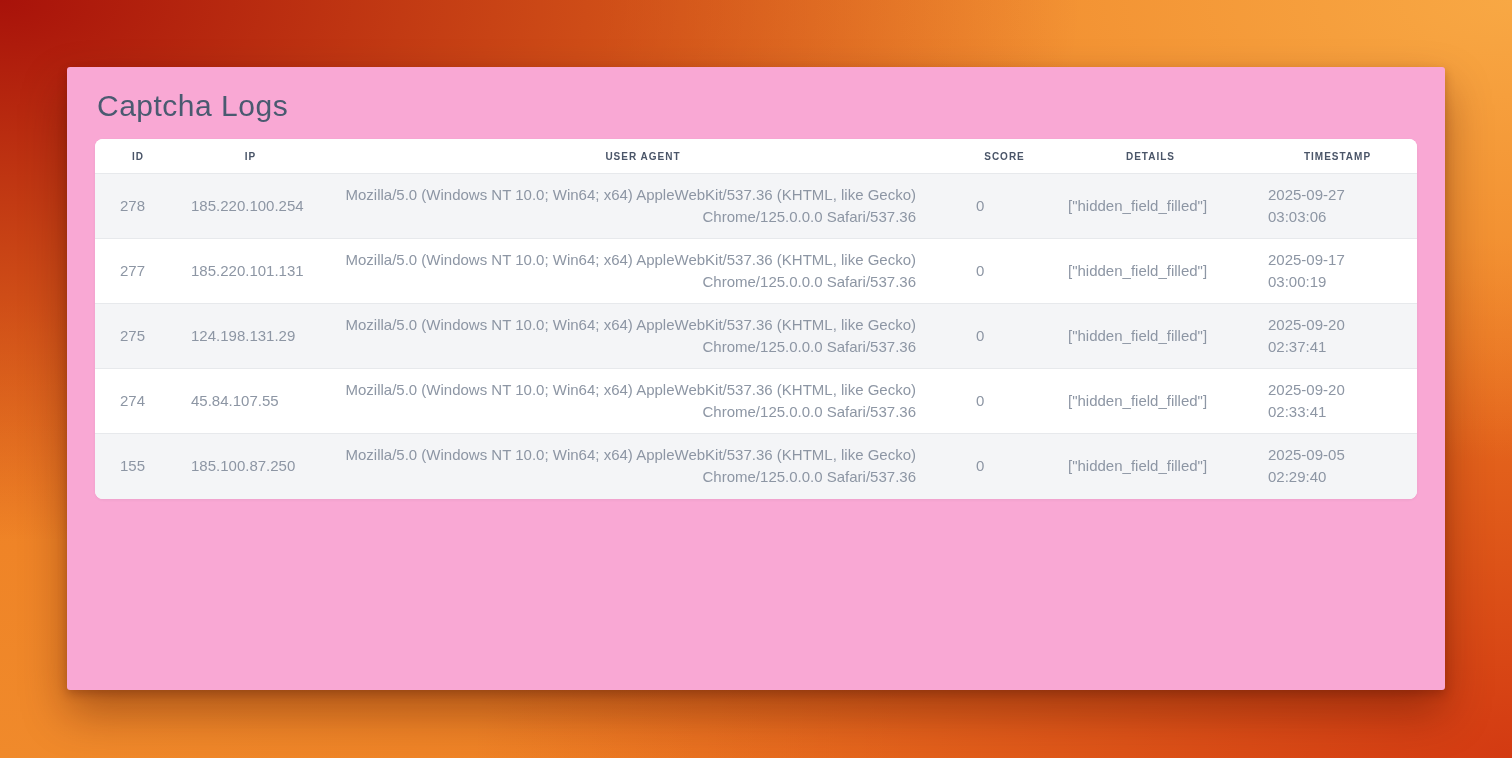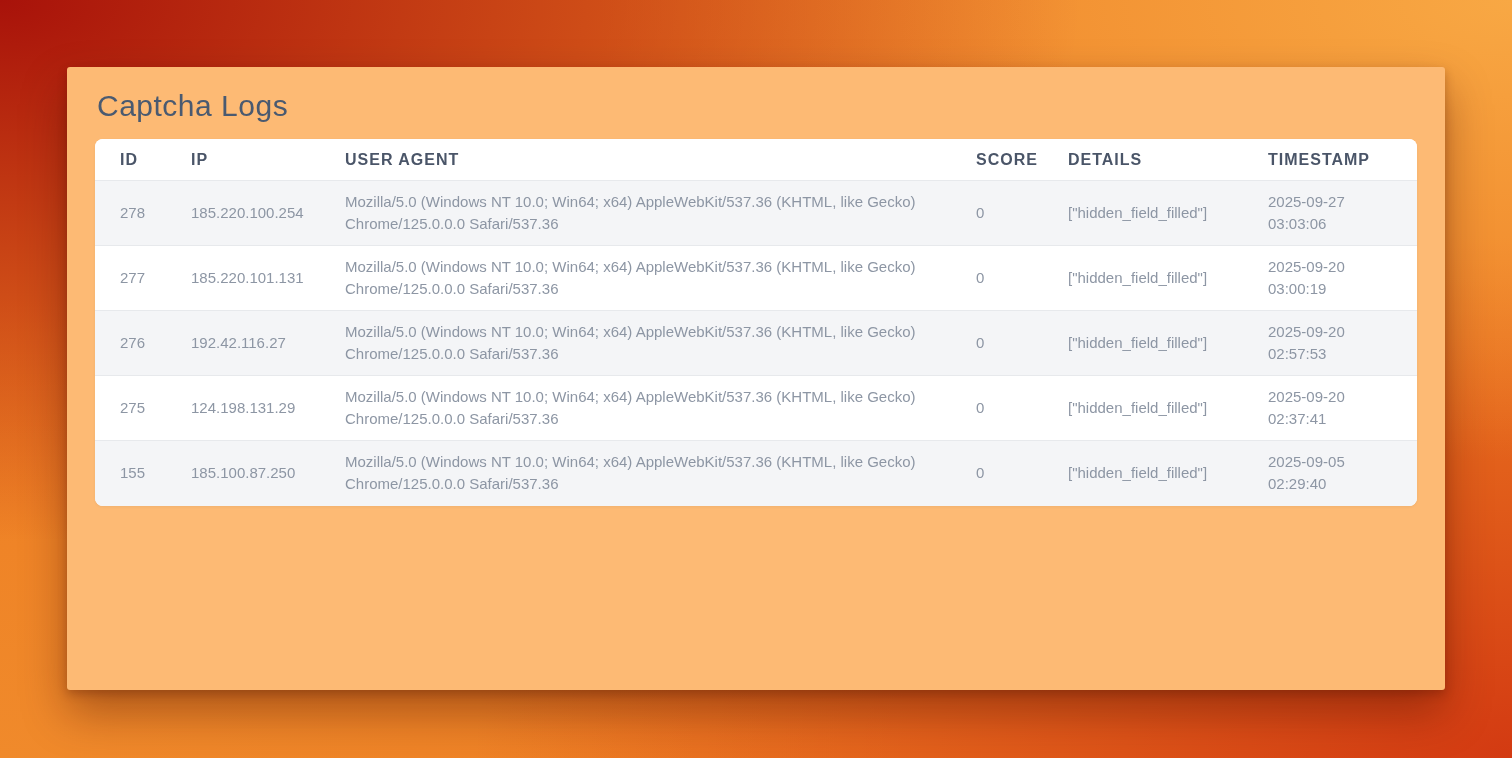--- a/index.html
+++ b/index.html
@@ -20,21 +20,21 @@
       radial-gradient(110% 110% at 0% 100%, #f08a2b 0%, rgba(240,138,43,0) 55%);
     position: relative;
   }
 
   .card {
     position: absolute;
     left: 67px;
     top: 67px;
     width: 1378px;
     height: 623px;
-    background: #fdba74;
+    background: #f9a8d4;
     border-radius: 3px;
     box-shadow: 0 22px 45px rgba(70, 12, 0, 0.40), 0 4px 10px rgba(70, 12, 0, 0.25);
     overflow: hidden;
   }
 
   .card-title {
     margin: 22px 30px 16px 30px;
     font-size: 30px;
     font-weight: 500;
     letter-spacing: 0.5px;
@@ -56,22 +56,22 @@
   }
 
   col.c-id        { width: 71px;  }
   col.c-ip        { width: 154px; }
   col.c-ua        { width: 631px; }
   col.c-score     { width: 92px;  }
   col.c-details   { width: 200px; }
   col.c-timestamp { width: auto;  }
 
   thead th {
-    text-align: left;
-    font-size: 16px;
+    text-align: center;
+    font-size: 10px;
     font-weight: 700;
     letter-spacing: 1px;
     text-transform: uppercase;
     color: #4a5568;
     padding: 12px 10px 11px 25px;
     background: #ffffff;
     white-space: nowrap;
   }
 
   tbody td {
@@ -80,21 +80,21 @@
     line-height: 22px;
     padding: 10px 10px 10px 25px;
     border-top: 1px solid #e7e9ec;
     vertical-align: middle;
     height: 65px;
   }
 
   tbody tr:nth-child(odd) { background: #f4f5f7; }
   tbody tr:nth-child(even) { background: #ffffff; }
 
-  td.ua { padding-right: 35px; }
+  td.ua { padding-right: 35px; text-align: right; }
   td.timestamp { padding-right: 55px; }
 </style>
 </head>
 <body>
 
 <div class="card">
   <h1 class="card-title">Captcha Logs</h1>
 
   <div class="table-wrap">
     <table>
@@ -124,37 +124,37 @@
     <td class="score">0</td>
     <td class="details">["hidden_field_filled"]</td>
     <td class="timestamp">2025-09-27 03:03:06</td>
   </tr>
           <tr>
     <td class="id">277</td>
     <td class="ip">185.220.101.131</td>
     <td class="ua">Mozilla/5.0 (Windows NT 10.0; Win64; x64) AppleWebKit/537.36 (KHTML, like Gecko) Chrome/125.0.0.0 Safari/537.36</td>
     <td class="score">0</td>
     <td class="details">["hidden_field_filled"]</td>
-    <td class="timestamp">2025-09-20 03:00:19</td>
-  </tr>
-          <tr>
-    <td class="id">276</td>
-    <td class="ip">192.42.116.27</td>
-    <td class="ua">Mozilla/5.0 (Windows NT 10.0; Win64; x64) AppleWebKit/537.36 (KHTML, like Gecko) Chrome/125.0.0.0 Safari/537.36</td>
-    <td class="score">0</td>
-    <td class="details">["hidden_field_filled"]</td>
-    <td class="timestamp">2025-09-20 02:57:53</td>
+    <td class="timestamp">2025-09-17 03:00:19</td>
   </tr>
           <tr>
     <td class="id">275</td>
     <td class="ip">124.198.131.29</td>
     <td class="ua">Mozilla/5.0 (Windows NT 10.0; Win64; x64) AppleWebKit/537.36 (KHTML, like Gecko) Chrome/125.0.0.0 Safari/537.36</td>
     <td class="score">0</td>
     <td class="details">["hidden_field_filled"]</td>
     <td class="timestamp">2025-09-20 02:37:41</td>
+  </tr>
+          <tr>
+    <td class="id">274</td>
+    <td class="ip">45.84.107.55</td>
+    <td class="ua">Mozilla/5.0 (Windows NT 10.0; Win64; x64) AppleWebKit/537.36 (KHTML, like Gecko) Chrome/125.0.0.0 Safari/537.36</td>
+    <td class="score">0</td>
+    <td class="details">["hidden_field_filled"]</td>
+    <td class="timestamp">2025-09-20 02:33:41</td>
   </tr>
           <tr>
     <td class="id">155</td>
     <td class="ip">185.100.87.250</td>
     <td class="ua">Mozilla/5.0 (Windows NT 10.0; Win64; x64) AppleWebKit/537.36 (KHTML, like Gecko) Chrome/125.0.0.0 Safari/537.36</td>
     <td class="score">0</td>
     <td class="details">["hidden_field_filled"]</td>
     <td class="timestamp">2025-09-05 02:29:40</td>
   </tr>
         </tbody>

